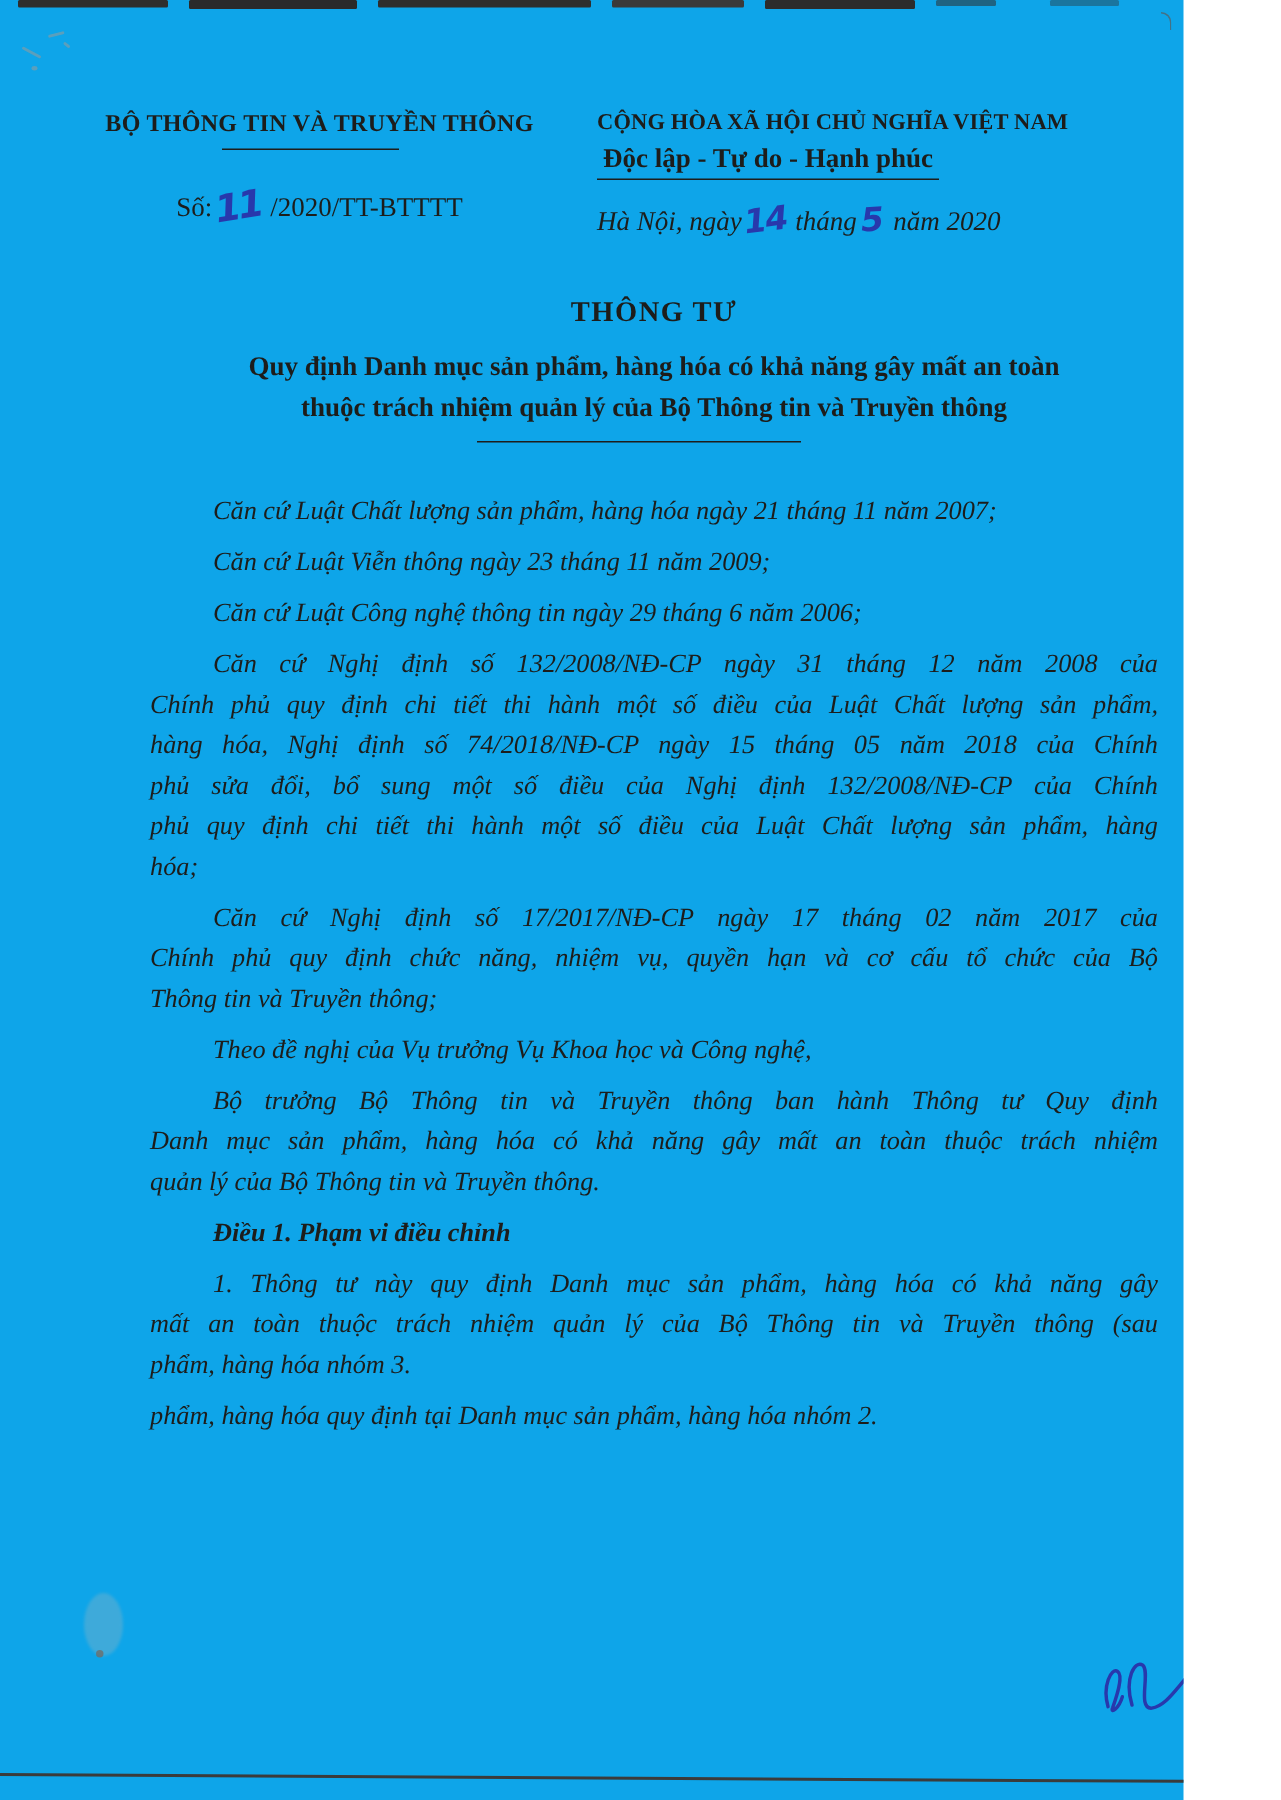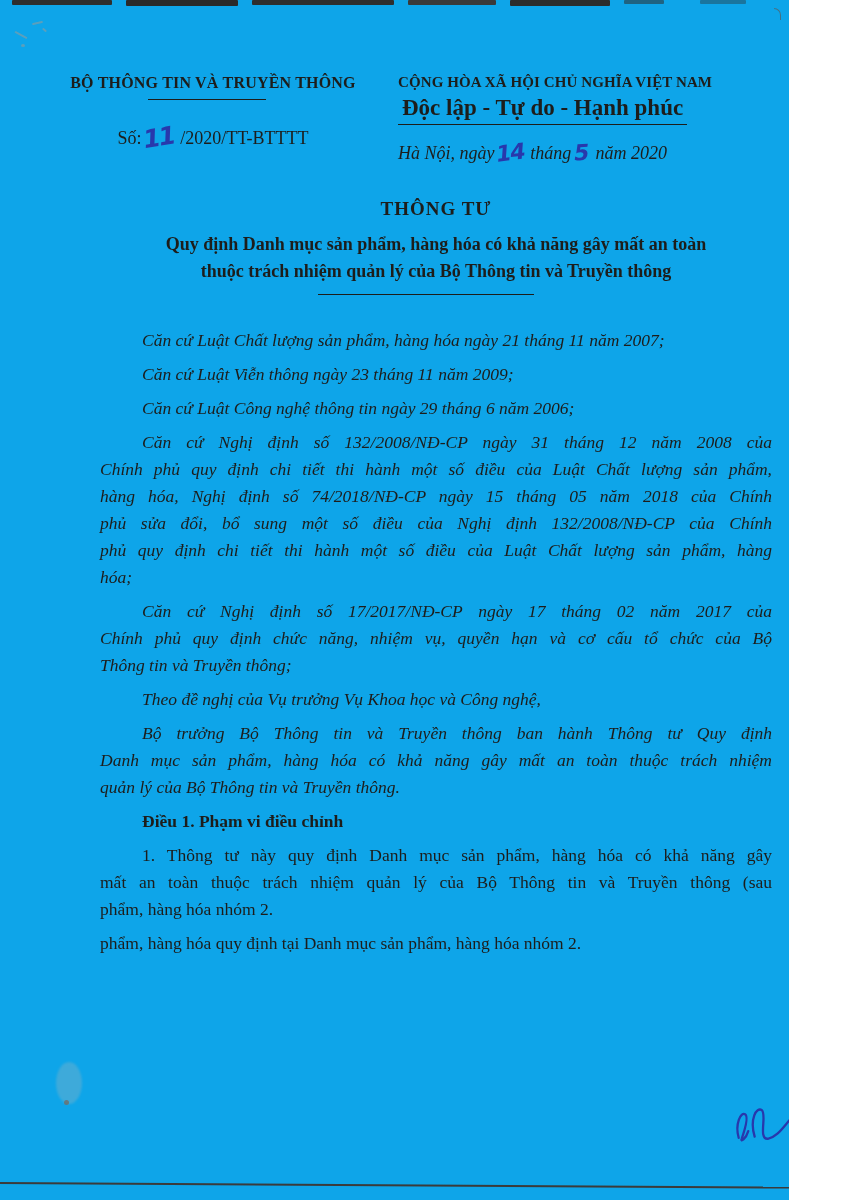--- a/index.html
+++ b/index.html
@@ -38,21 +38,21 @@
     width: 118px; border-top: 1.6px solid #1d1d1b; margin: 7px auto 0;
     transform: translateX(-6px);
   }
   .doc-number { margin-top: 21px; font-size: 18px; white-space: nowrap; }
 
   .hdr-right {
     position: absolute; left: 398px; top: 74px; width: 382px; text-align: left;
   }
   .republic { font-weight: bold; font-size: 15px; letter-spacing: .1px; }
   .motto {
-    display: inline-block; margin-top: 4px; font-weight: bold; font-size: 23px;
+    display: inline-block; margin-top: 4px; font-weight: bold; font-size: 18px;
     border-bottom: 1.6px solid #1d1d1b; padding: 0 4px 3px;
   }
   .place-date { margin-top: 14px; font-style: italic; font-size: 18px; white-space: nowrap; }
 
   .hand {
     font-family: "DejaVu Sans", sans-serif;
     font-style: italic; font-weight: bold;
     color: var(--hand, #2838ac);
     display: inline-block;
   }
@@ -61,21 +61,21 @@
   .hand-month { font-size: 22px; transform: rotate(-3deg) translateY(1px); margin: 0 6px 0 3px; }
 
   
   .title-block { position: absolute; left: 100px; top: 198px; width: 672px; text-align: center; }
   .doc-type { font-weight: bold; font-size: 19px; letter-spacing: 1px; }
   .doc-title { margin-top: 11px; font-weight: bold; font-size: 18px; line-height: 27px; }
   .title-rule { width: 216px; border-top: 1.6px solid #1d1d1b; margin: 9px auto 0; transform: translateX(-10px); }
 
   
   .body-flow { position: absolute; left: 100px; top: 320px; width: 672px; font-size: 17.5px; }
-  .para { margin-top: 7px; line-height: 27px; }
+  .para { margin-top: 7px; line-height: 27px; font-style: italic; }
   .italic { font-style: italic; }
   .single { text-indent: 42px; }
   .art-heading { font-weight: bold; text-indent: 42px; }
   .jline { text-align: justify; text-align-last: justify; }
   .jline.first { text-indent: 42px; }
   .jline.last { text-align-last: left; }
 
   
   .sig { position: absolute; left: 722px; top: 1100px; width: 84px; height: 54px; }
   .sig svg { display: block; width: 100%; height: 100%; transform: rotate(-4deg); }
@@ -148,21 +148,21 @@
     <p class="para italic single">Theo đề nghị của Vụ trưởng Vụ Khoa học và Công nghệ,</p>
     <div class="para italic">
         <div class="jline first">Bộ trưởng Bộ Thông tin và Truyền thông ban hành Thông tư Quy định</div>
         <div class="jline">Danh mục sản phẩm, hàng hóa có khả năng gây mất an toàn thuộc trách nhiệm</div>
         <div class="jline last">quản lý của Bộ Thông tin và Truyền thông.</div>
       </div>
     <p class="para art-heading">Điều 1. Phạm vi điều chỉnh</p>
     <div class="para">
         <div class="jline first">1. Thông tư này quy định Danh mục sản phẩm, hàng hóa có khả năng gây</div>
         <div class="jline">mất an toàn thuộc trách nhiệm quản lý của Bộ Thông tin và Truyền thông (sau</div>
-        <div class="jline last">phẩm, hàng hóa nhóm 2.</div>
+        <div class="jline last">phẩm, hàng hóa nhóm 3.</div>
       </div>
     <div class="para">
         <div class="jline last">phẩm, hàng hóa quy định tại Danh mục sản phẩm, hàng hóa nhóm 2.</div>
       </div>
   </div>
 
   <div class="sig">
     <svg viewBox="0 0 84 54" fill="none" xmlns="http://www.w3.org/2000/svg">
       <path d="M16 36 C13 22 20 10 24 13 C28 16 22 30 19 37 C17 41 23 38 26 30" stroke="#2838ac" stroke-width="2.3" stroke-linecap="round" fill="none"></path>
       <path d="M32 36 C28 18 36 6 41 10 C46 15 35 39 45 39 C55 38 62 27 73 17 C76 14.5 74.5 21 70 24" stroke="#2838ac" stroke-width="2.3" stroke-linecap="round" fill="none"></path>

